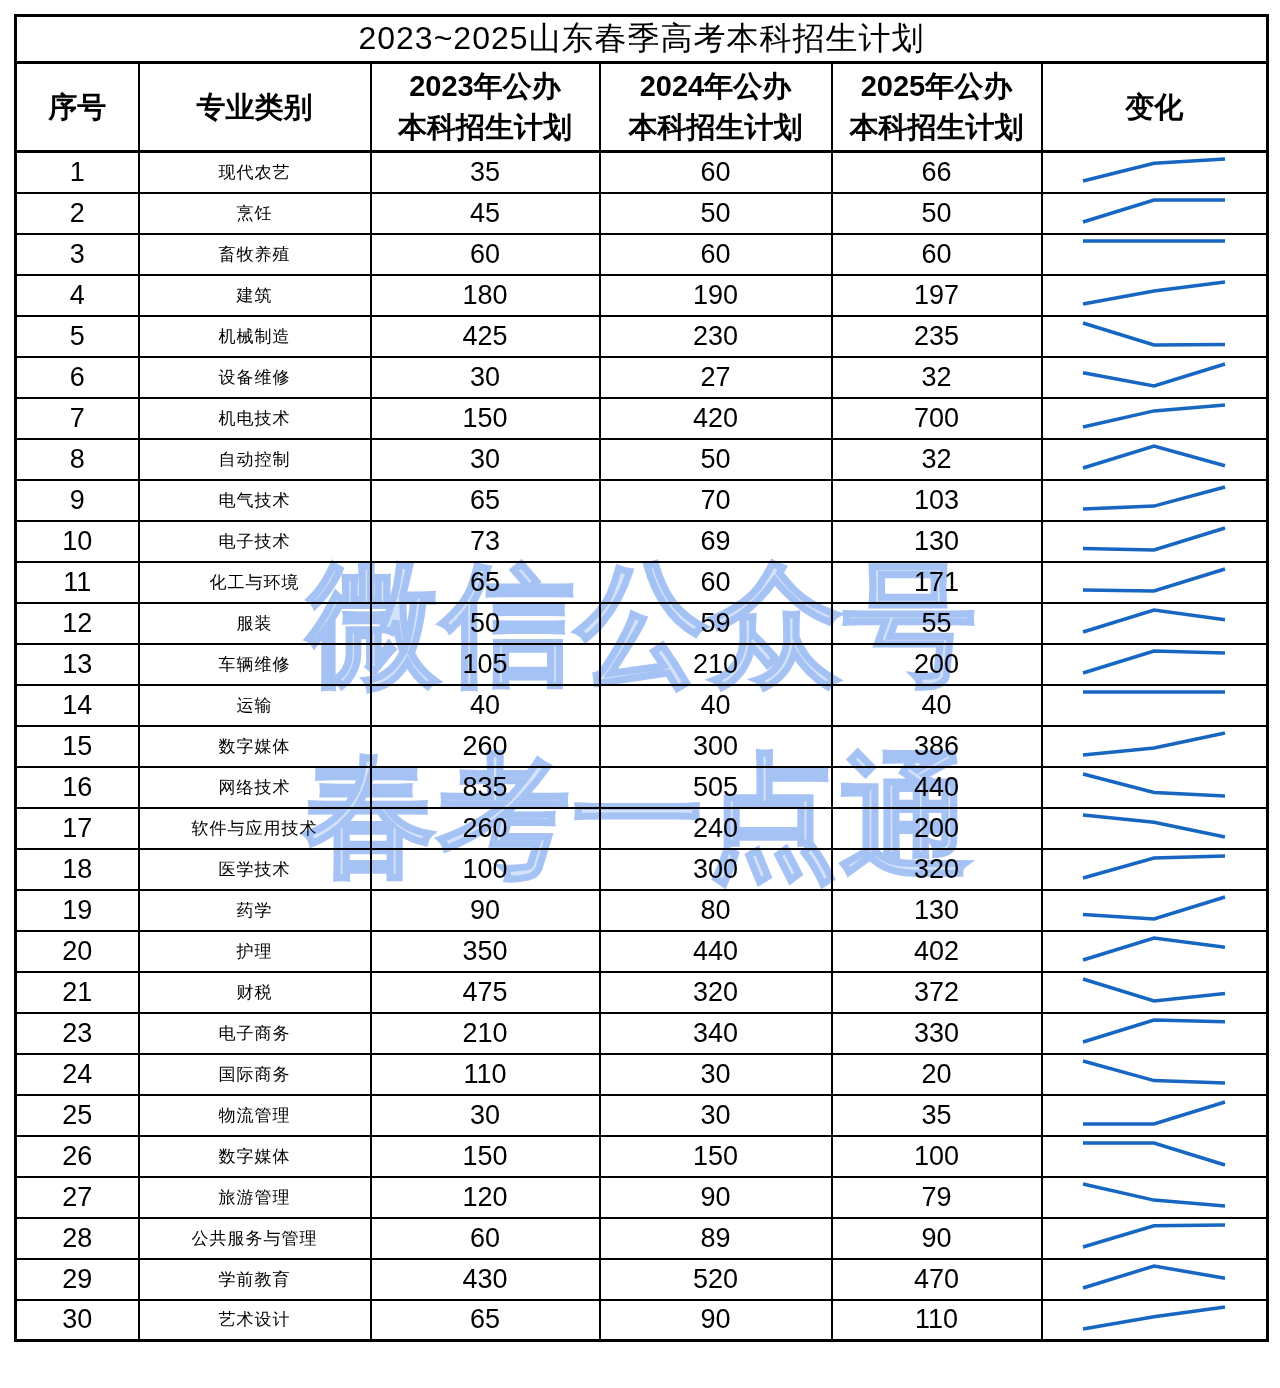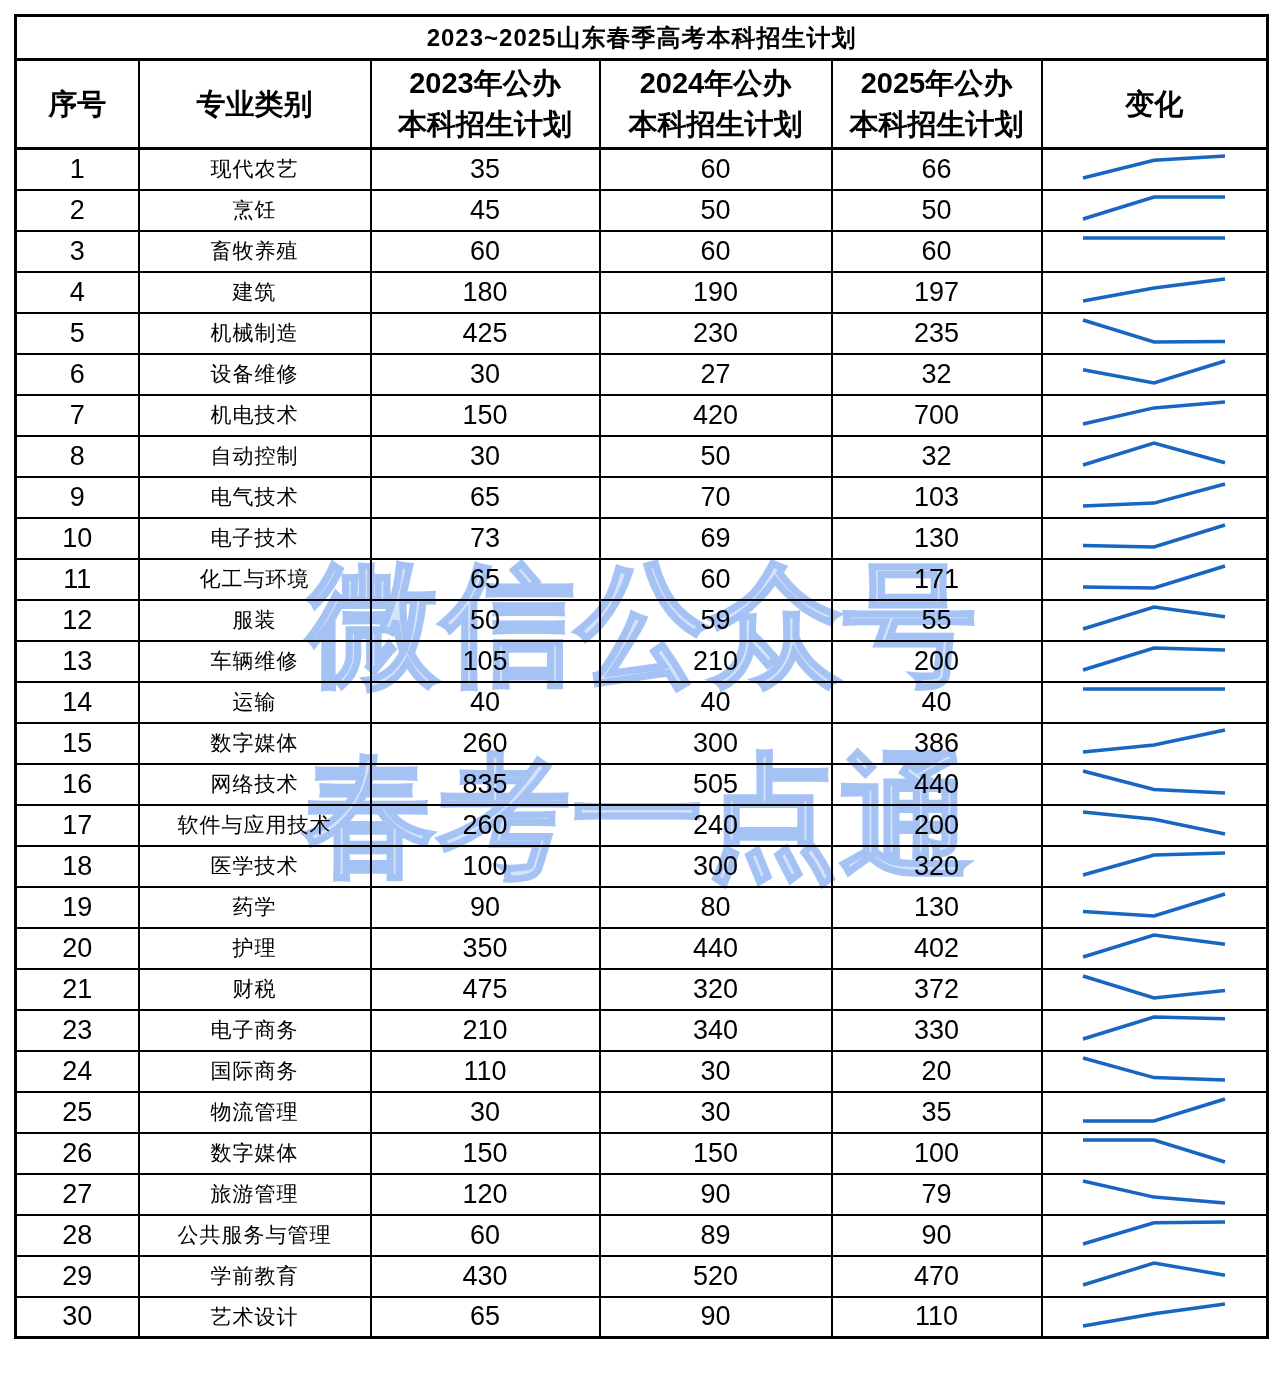--- a/index.html
+++ b/index.html
@@ -17,26 +17,26 @@
   #wm1 { left:308px; top:560px; }
   #wm2 { left:304px; top:752px; }
 
   table.main {
     position:absolute; left:14px; top:14px; z-index:1;
     width:1252px; border-collapse:collapse; table-layout:fixed;
     border:3px solid #000; background:transparent;
   }
   th, td { border:2px solid #000; text-align:center; vertical-align:middle; color:#000; padding:0; background:transparent; }
 
-  .title-cell { height:41px; font-size:24px; font-weight:bold; letter-spacing:1px; border-bottom:3px solid #000; }
+  .title-cell { height:41px; font-size:32px; font-weight:normal; letter-spacing:1px; border-bottom:3px solid #000; }
   .head-cell  { height:86px; font-size:29px; font-weight:bold; line-height:1.4; border-bottom:3px solid #000; }
 
   tbody tr { height:41px; }
   td.seq   { font-size:27px; }
-  td.major { font-size:21px; letter-spacing:1px;margin-top:37px; }
+  td.major { font-size:17px; letter-spacing:1px;margin-top:37px; }
   td.val   { font-size:27px; }
   td.trend { vertical-align:top; }
   td.trend svg { display:block; margin:2px auto 0 auto; }
 </style>
 </head>
 <body>
 
 <div class="page">
 
   <div class="watermark" id="wm1">微信公众号</div>

